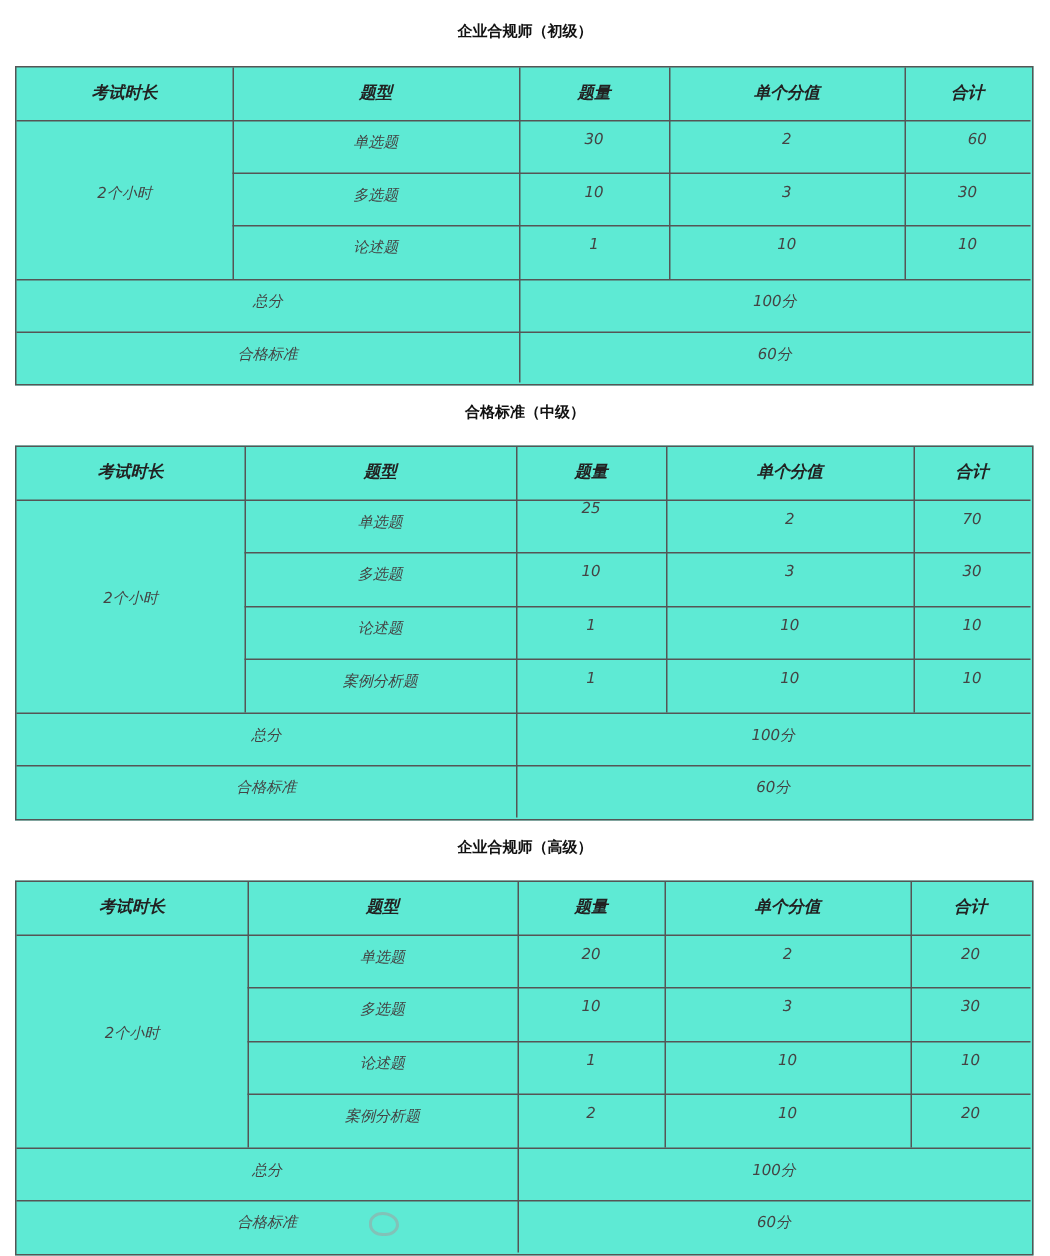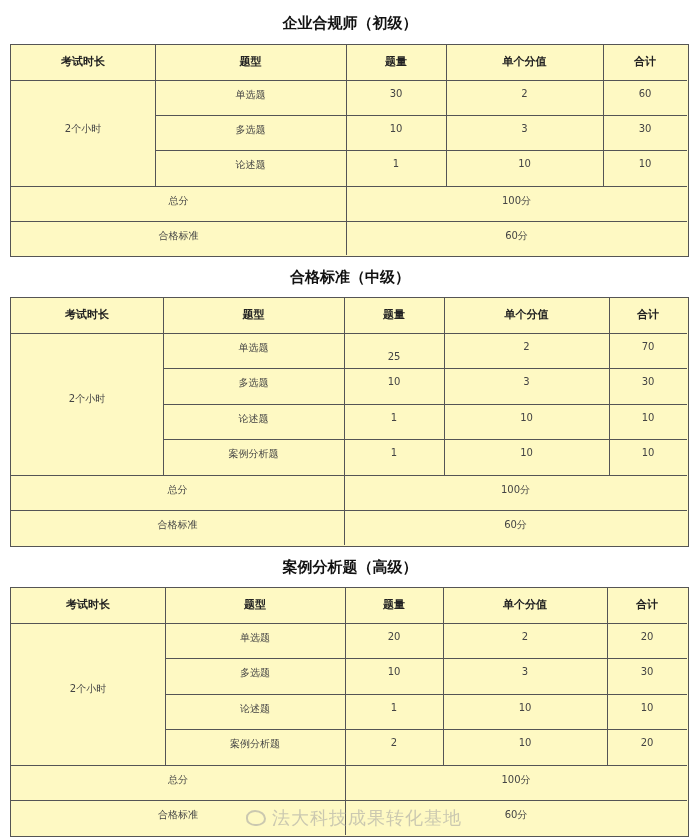--- a/index.html
+++ b/index.html
@@ -1,20 +1,20 @@
 <!DOCTYPE html>
 <html><head>
 <meta charset="utf-8">
 <style>
   html, body { margin: 0; padding: 0; background: #ffffff; }
   body { width: 700px; height: 837px; position: relative; overflow: hidden;
          font-family: "DejaVu Sans", "Liberation Sans", sans-serif; color: #333; }
   .title { position: absolute; left: 0; width: 700px; text-align: center;
-           font-weight: bold; font-size: 15px; color: #111; }
-  .tbl { position: absolute; border: 1.5px solid #555; box-sizing: border-box; background: #fef9c3; }
+           font-weight: bold; font-size: 10px; color: #111; }
+  .tbl { position: absolute; border: 1.5px solid #555; box-sizing: border-box; background: #5eead4; font-style: italic; }
   .cell { position: absolute; box-sizing: border-box; text-align: center;
           font-size: 10px; color: #444; padding-top: 8px; }
   .cell.hdr { font-weight: bold; font-size: 11px; color: #222; padding-top: 9px; }
   .hline { position: absolute; height: 0; border-top: 1.5px solid #555; }
   .vline { position: absolute; width: 0; border-left: 1.5px solid #555; }
   .watermark { position: absolute; left: 246px; top: 806px; font-size: 18px;
                color: rgba(160,160,160,0.55); letter-spacing: 1px; white-space: nowrap; }
   .watermark .wb { display: inline-block; width: 20px; height: 16px; border: 2px solid rgba(160,160,160,0.55);
                    border-radius: 50% 60% 50% 50%; vertical-align: -2px; margin-right: 6px; box-sizing: border-box; }
 </style>
@@ -39,21 +39,21 @@
   <div class="cell hdr" style="left:144px; top:0; width:191px; height:35px;">题型</div>
   <div class="cell hdr" style="left:335px; top:0; width:100px; height:35px;">题量</div>
   <div class="cell hdr" style="left:435px; top:0; width:157px; height:35px;">单个分值</div>
   <div class="cell hdr" style="left:592px; top:0; width:84px; height:35px;">合计</div>
 
   <div class="cell" style="left:0; top:35px; width:144px; height:106px; padding-top:42px;">2个小时</div>
 
   <div class="cell" style="left:144px; top:35px; width:191px;">单选题</div>
   <div class="cell" style="left:335px; top:35px; width:100px;">30</div>
   <div class="cell" style="left:435px; top:35px; width:157px;">2</div>
-  <div class="cell" style="left:592px; top:35px; width:84px;">60</div>
+  <div class="cell" style="left:592px; top:35px; width:97px;">60</div>
 
   <div class="cell" style="left:144px; top:70px; width:191px;">多选题</div>
   <div class="cell" style="left:335px; top:70px; width:100px;">10</div>
   <div class="cell" style="left:435px; top:70px; width:157px;">3</div>
   <div class="cell" style="left:592px; top:70px; width:84px;">30</div>
 
   <div class="cell" style="left:144px; top:105px; width:191px;">论述题</div>
   <div class="cell" style="left:335px; top:105px; width:100px;">1</div>
   <div class="cell" style="left:435px; top:105px; width:157px;">10</div>
   <div class="cell" style="left:592px; top:105px; width:84px;">10</div>
@@ -77,21 +77,21 @@
   <div class="vline" style="left:433px; top:0; height:177px;"></div>
   <div class="vline" style="left:598px; top:0; height:177px;"></div>
   <div class="cell hdr" style="left:0; top:0; width:152px; height:35px;">考试时长</div>
   <div class="cell hdr" style="left:152px; top:0; width:181px; height:35px;">题型</div>
   <div class="cell hdr" style="left:333px; top:0; width:100px; height:35px;">题量</div>
   <div class="cell hdr" style="left:433px; top:0; width:165px; height:35px;">单个分值</div>
   <div class="cell hdr" style="left:598px; top:0; width:78px; height:35px;">合计</div>
   <div class="cell" style="left:0; top:35px; width:152px; height:142px; padding-top:59px;">2个小时</div>
 
   <div class="cell" style="left:152px; top:35px; width:181px;">单选题</div>
-  <div class="cell" style="left:333px; top:45px; width:100px;">25</div>
+  <div class="cell" style="left:333px; top:28px; width:100px;">25</div>
   <div class="cell" style="left:433px; top:35px; width:165px;">2</div>
   <div class="cell" style="left:598px; top:35px; width:78px;">70</div>
 
   <div class="cell" style="left:152px; top:70px; width:181px;">多选题</div>
   <div class="cell" style="left:333px; top:70px; width:100px;">10</div>
   <div class="cell" style="left:433px; top:70px; width:165px;">3</div>
   <div class="cell" style="left:598px; top:70px; width:78px;">30</div>
 
   <div class="cell" style="left:152px; top:106px; width:181px;">论述题</div>
   <div class="cell" style="left:333px; top:106px; width:100px;">1</div>
@@ -102,21 +102,21 @@
   <div class="cell" style="left:333px; top:141px; width:100px;">1</div>
   <div class="cell" style="left:433px; top:141px; width:165px;">10</div>
   <div class="cell" style="left:598px; top:141px; width:78px;">10</div>
 
   <div class="cell" style="left:0; top:177px; width:333px;">总分</div>
   <div class="cell" style="left:333px; top:177px; width:343px;">100分</div>
   <div class="cell" style="left:0; top:212px; width:333px;">合格标准</div>
   <div class="cell" style="left:333px; top:212px; width:343px;">60分</div>
 </div>
 
-<div class="title" style="top:558px;">案例分析题（高级）</div>
+<div class="title" style="top:558px;">企业合规师（高级）</div>
 <div class="tbl" style="left:10px; top:587px; width:679px; height:250px;">
   <div class="hline" style="left:0; width:676px; top:35px;"></div>
   <div class="hline" style="left:154px; width:522px; top:70px;"></div>
   <div class="hline" style="left:154px; width:522px; top:106px;"></div>
   <div class="hline" style="left:154px; width:522px; top:141px;"></div>
   <div class="hline" style="left:0; width:676px; top:177px;"></div>
   <div class="hline" style="left:0; width:676px; top:212px;"></div>
   <div class="vline" style="left:154px; top:0; height:177px;"></div>
   <div class="vline" style="left:334px; top:0; height:247px;"></div>
   <div class="vline" style="left:432px; top:0; height:177px;"></div>
@@ -148,14 +148,14 @@
   <div class="cell" style="left:432px; top:141px; width:164px;">10</div>
   <div class="cell" style="left:596px; top:141px; width:80px;">20</div>
 
   <div class="cell" style="left:0; top:177px; width:334px;">总分</div>
   <div class="cell" style="left:334px; top:177px; width:342px;">100分</div>
   <div class="cell" style="left:0; top:212px; width:334px;">合格标准</div>
   <div class="cell" style="left:334px; top:212px; width:342px;">60分</div>
 </div>
 
 <div class="watermark">
-  <span class="wb"></span><span>法大科技成果转化基地</span>
+  <span class="wb"></span>
 </div>
 
 </body></html>

